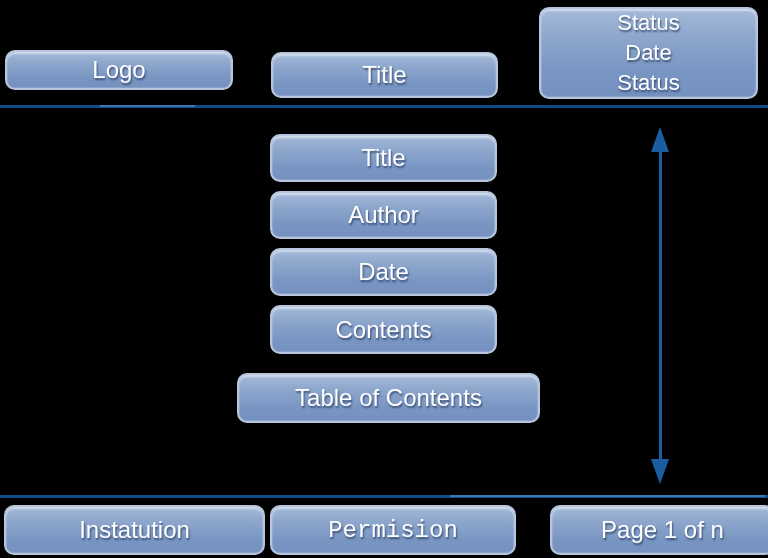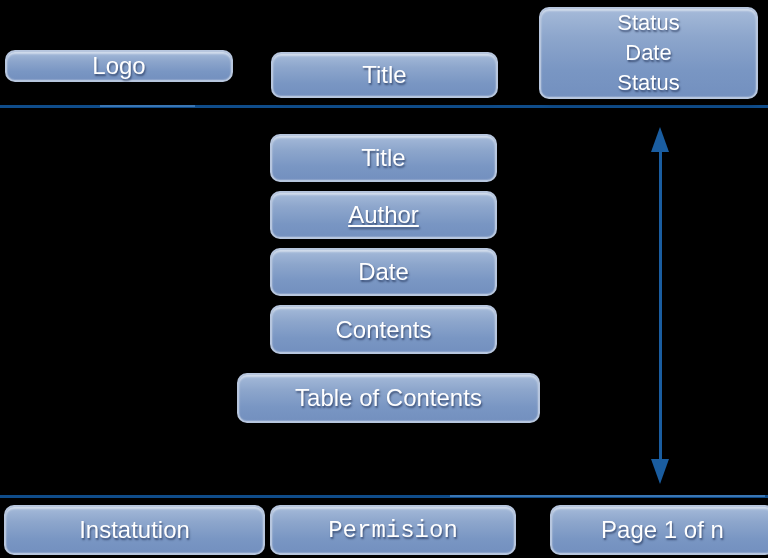--- a/index.html
+++ b/index.html
@@ -83,41 +83,41 @@
   </div>
 
   <div class="rule" style="top:495px;">
     <div class="rule-hl" style="left:450px; width:315px;"></div>
   </div>
 
   <div class="arrow-shaft"></div>
   <div class="arrow-head arrow-head--up"></div>
   <div class="arrow-head arrow-head--down"></div>
 
-  <div class="node" style="left:5px; top:50px; width:228px; height:32px;">
+  <div class="node" style="left:5px; top:50px; width:228px; height:40px;">
     <span>Logo</span>
   </div>
 
   <div class="node" style="left:271px; top:52px; width:227px; height:46px;">
     <span>Title</span>
   </div>
 
   <div class="node node--status" style="left:539px; top:7px; width:219px; height:92px;">
     <div class="multiline">
       <span>Status</span>
       <span>Date</span>
       <span>Status</span>
     </div>
   </div>
 
   <div class="node" style="left:270px; top:134px; width:227px; height:48px;">
     <span>Title</span>
   </div>
 
-  <div class="node" style="left:270px; top:191px; width:227px; height:48px;text-decoration:underline;">
+  <div class="node" style="left:270px; top:191px; width:227px; height:48px;">
     <span>Author</span>
   </div>
 
   <div class="node" style="left:270px; top:248px; width:227px; height:48px;">
     <span>Date</span>
   </div>
 
   <div class="node" style="left:270px; top:305px; width:227px; height:49px;">
     <span>Contents</span>
   </div>

